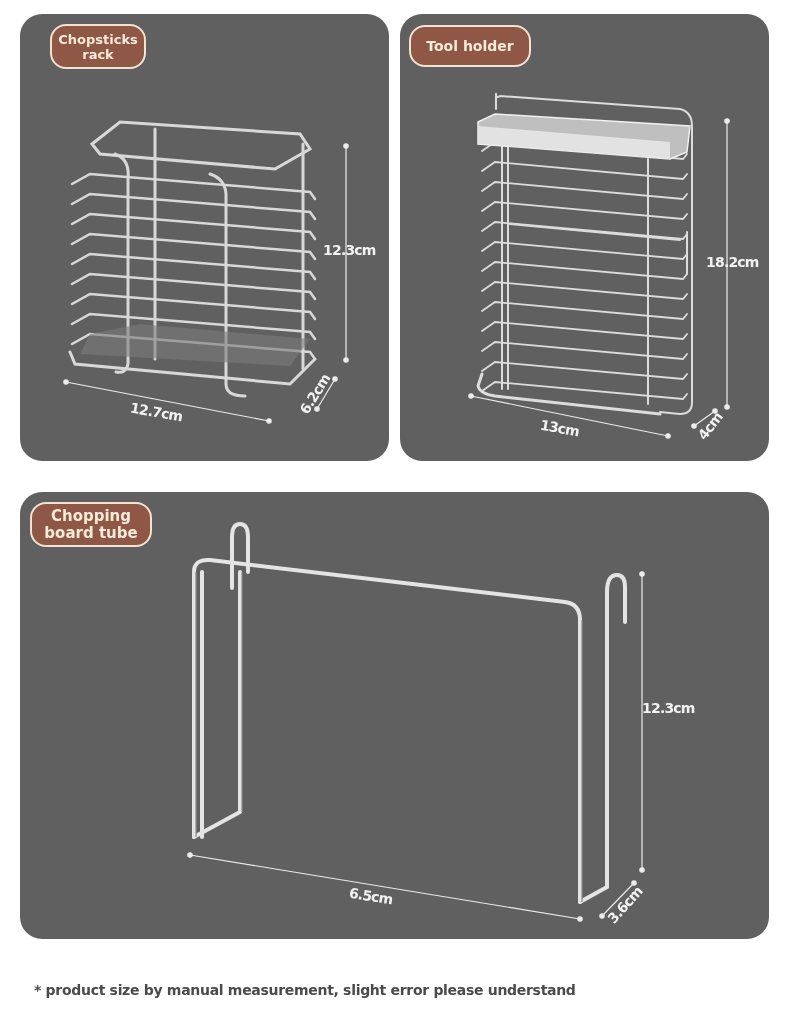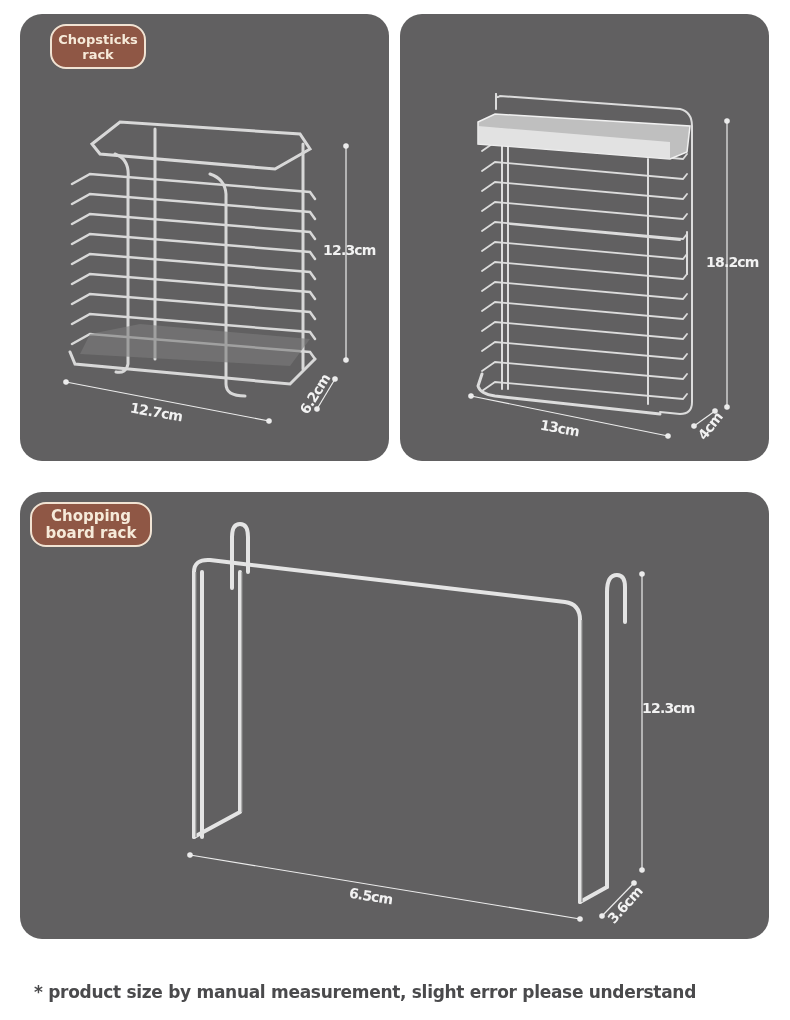--- a/index.html
+++ b/index.html
@@ -12,21 +12,21 @@
     .badge { position: absolute; background: #8f5745; border: 2px solid #f1e3d3;
       border-radius: 16px; color: #f6ead9; font-weight: bold; font-size: 13px;
       line-height: 15px; text-align: center; display: flex; align-items: center;
       justify-content: center; box-sizing: border-box; }
     #b1 { left: 10px; top: 10px; width: 96px; height: 45px; margin-left: 20px; }
     #b2 { left: 9px; top: 11px; width: 122px; height: 42px; font-size: 14px; }
     #b3 { left: 10px; top: 10px; width: 122px; height: 45px; font-size: 15px; line-height: 17px; }
     .dim { position: absolute; color: #f2f2f2; font-weight: bold; font-size: 14px;
       letter-spacing: -0.8px; white-space: nowrap; }
     svg.art { position: absolute; left: 0; top: 0; }
-    .footnote { position: absolute; left: 34px; top: 982px; font-size: 17px;
+    .footnote { position: absolute; left: 34px; top: 982px; font-size: 14px;
       font-weight: bold; color: #4a4a4c; letter-spacing: -0.3px; white-space: nowrap; }
   </style>
 </head>
 <body>
 
 <div class="panel" id="p1">
   <svg class="art" width="369" height="447">
     <defs>
       <linearGradient id="chrome" x1="0" y1="0" x2="1" y2="1">
         <stop offset="0" stop-color="#ffffff"></stop>
@@ -127,20 +127,23 @@
       <circle cx="327" cy="107" r="2.2"></circle>
       <circle cx="327" cy="393" r="2.2"></circle>
       <line x1="71" y1="382" x2="268" y2="422"></line>
       <circle cx="71" cy="382" r="2.2"></circle>
       <circle cx="268" cy="422" r="2.2"></circle>
       <line x1="294" y1="412" x2="315" y2="397"></line>
       <circle cx="294" cy="412" r="2.2"></circle>
       <circle cx="315" cy="397" r="2.2"></circle>
     </g>
   </svg>
+  <div class="badge" id="b2">
+    <div>Tool holder</div>
+  </div>
   <div class="dim" style="left:306px; top:232px;margin-top:8px;">18.2cm</div>
   <div class="dim" style="left:140px; top:406px; transform:rotate(10deg);">13cm</div>
   <div class="dim" style="left:295px; top:404px; transform:rotate(-52deg);">4cm</div>
 </div>
 
 <div class="panel" id="p3">
   <svg class="art" width="749" height="447">
     <g fill="none" stroke="#e4e4e4" stroke-width="4" stroke-linecap="round" stroke-linejoin="round">
 
       <path d="M212 96 L212 45 Q212 32 220 32 Q228 32 228 45 L228 80"></path>
@@ -167,21 +170,21 @@
       <circle cx="170" cy="363" r="2.2"></circle>
       <circle cx="560" cy="427" r="2.2"></circle>
       <line x1="582" y1="424" x2="614" y2="391"></line>
       <circle cx="582" cy="424" r="2.2"></circle>
       <circle cx="614" cy="391" r="2.2"></circle>
     </g>
   </svg>
   <div class="badge" id="b3">
     <div>
       <div>Chopping</div>
-      <div>board rack</div>
+      <div>board tube</div>
     </div>
   </div>
   <div class="dim" style="left:622px; top:208px;">12.3cm</div>
   <div class="dim" style="left:329px; top:396px; transform:rotate(9deg);">6.5cm</div>
   <div class="dim" style="left:583px; top:405px; transform:rotate(-48deg);">3.6cm</div>
 </div>
 
 <div class="footnote">* product size by manual measurement, slight error please understand</div>
 
 </body></html>

